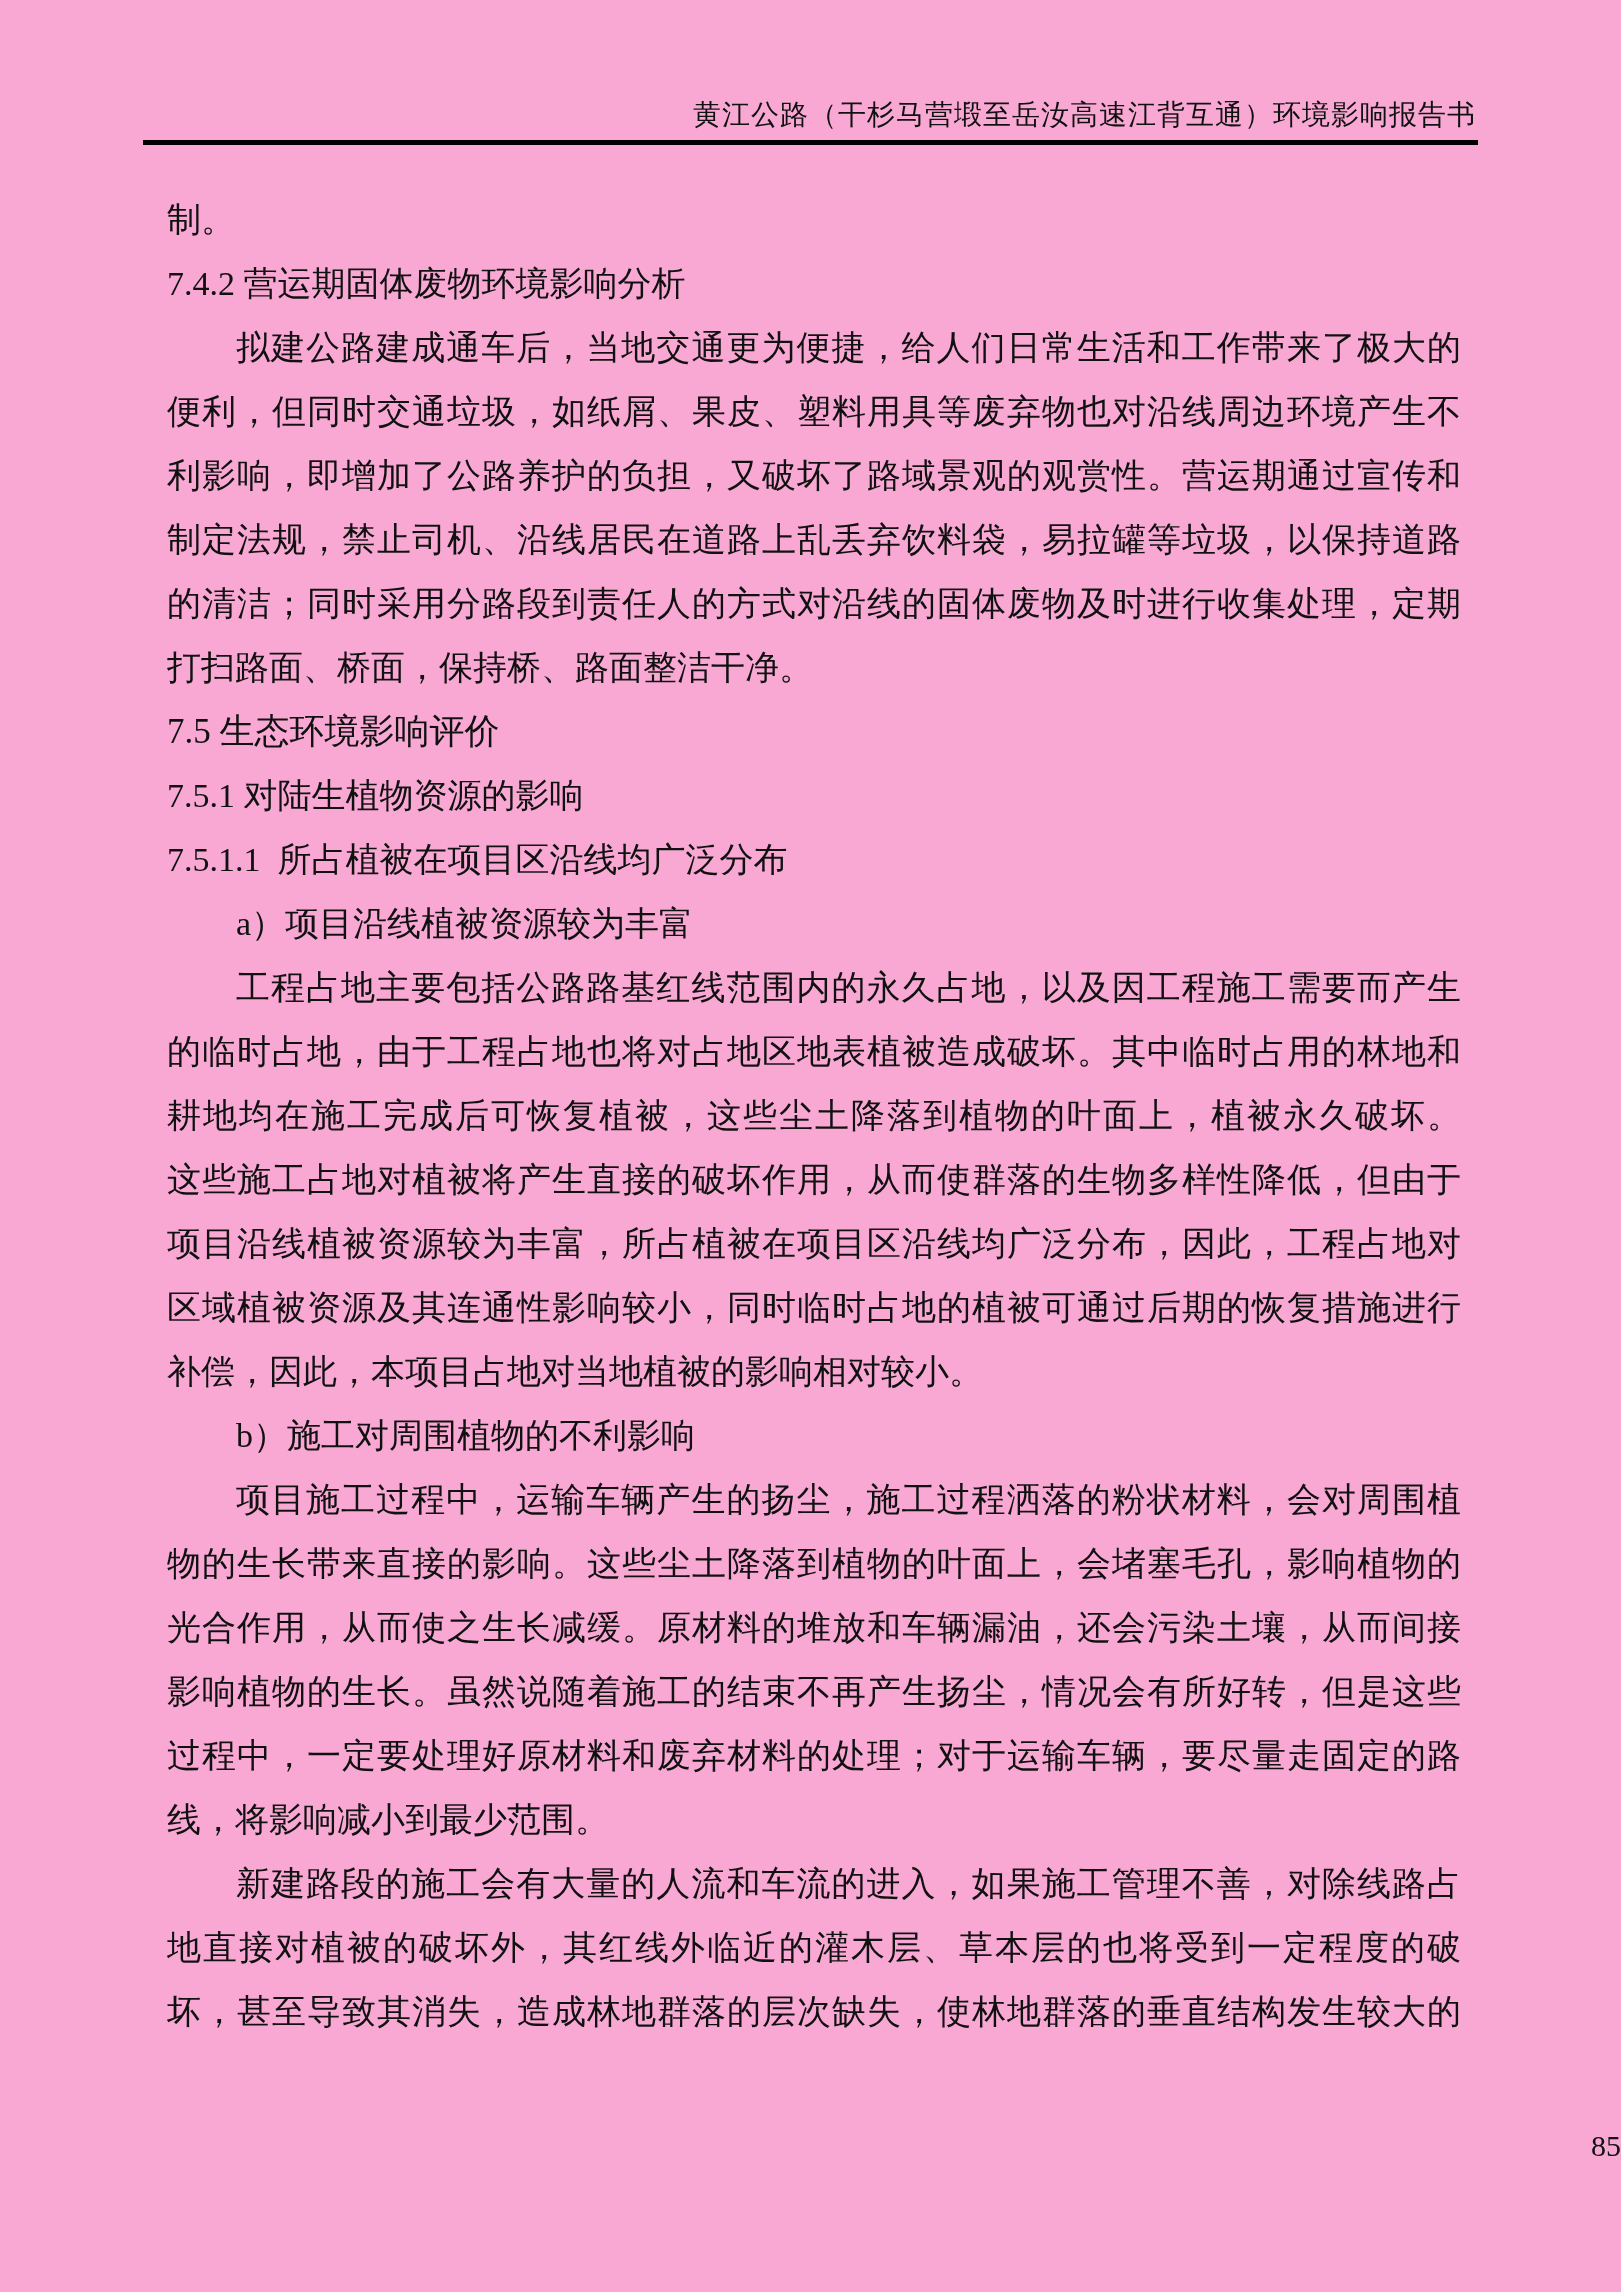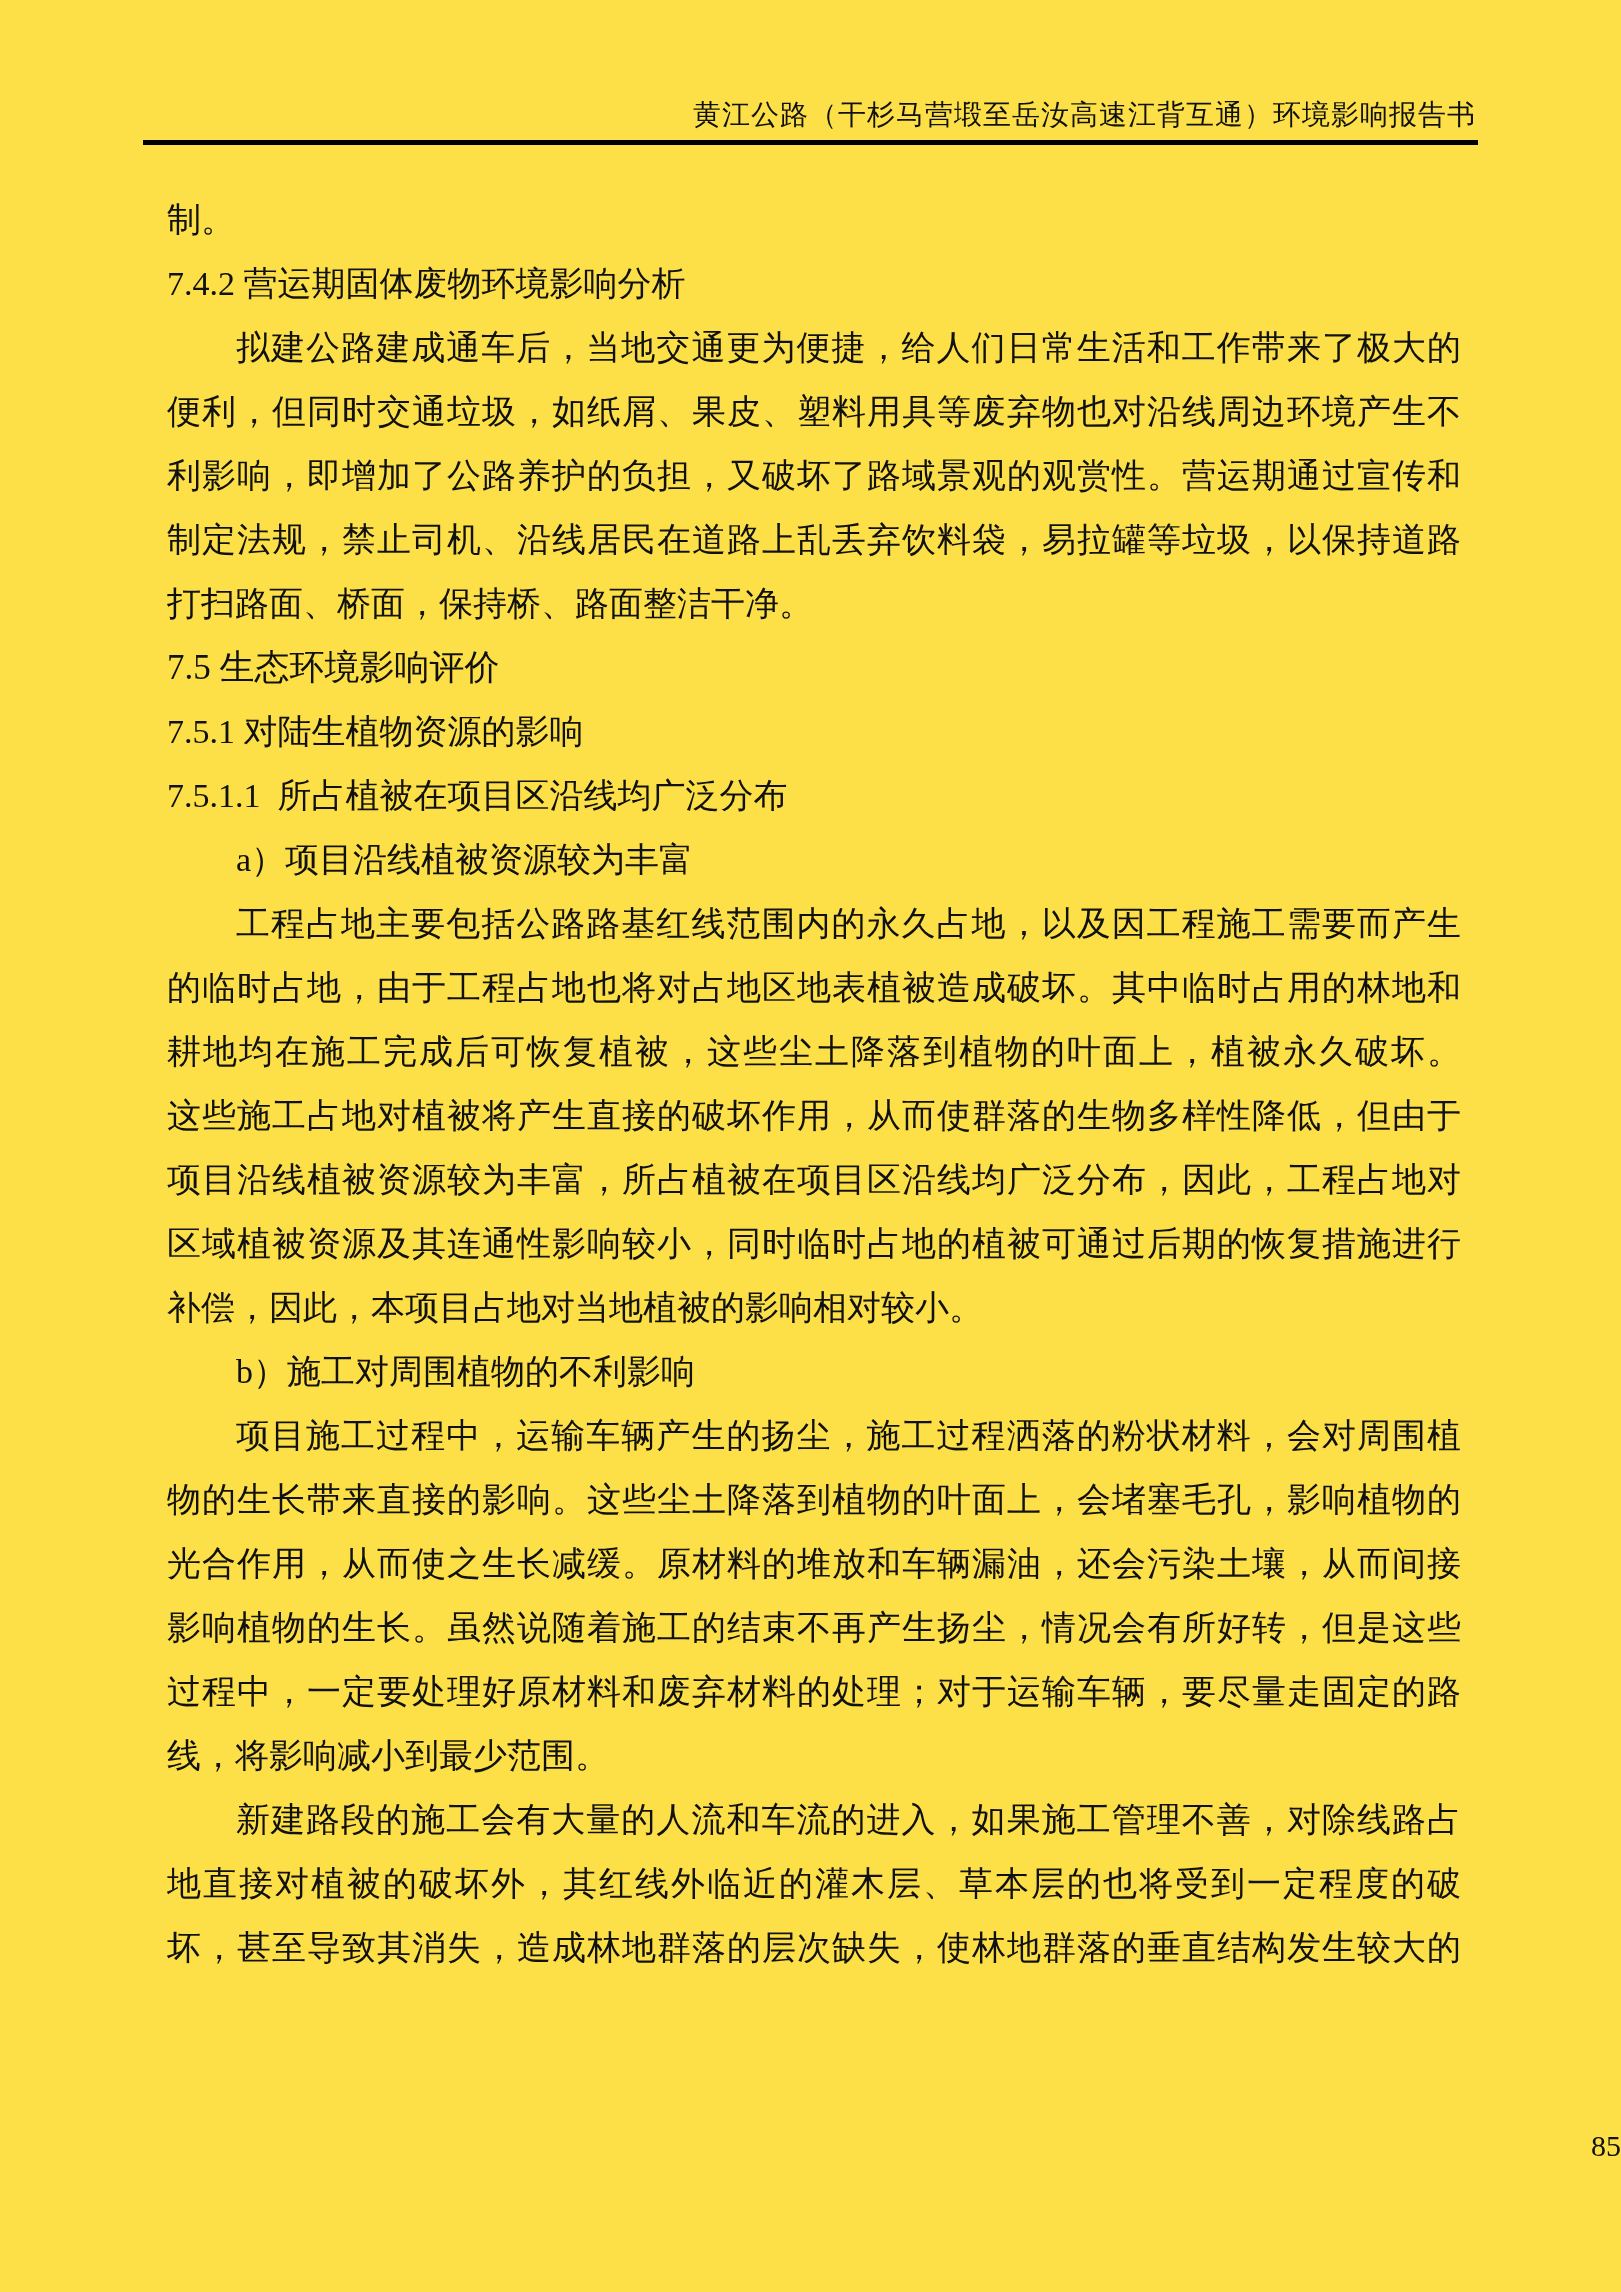--- a/index.html
+++ b/index.html
@@ -5,21 +5,21 @@
   html, body {
     margin: 0;
     padding: 0;
     background: #777;
   }
   .page {
     position: relative;
     width: 1621px;
     height: 2293px;
     margin: 0 auto;
-    background: #fde047;
+    background: #f9a8d4;
     font-family: "Liberation Serif", "DejaVu Serif", serif;
     color: #111;
     overflow: hidden;
   }
   .running-header {
     position: absolute;
     top: 96px;
     left: 143px;
     right: 145px;
     text-align: right;
@@ -79,20 +79,21 @@
   <div class="running-header">黄江公路（干杉马营塅至岳汝高速江背互通）环境影响报告书</div>
   <div class="header-rule"></div>
 
   <div class="doc-body">
     <div class="ln">制。</div>
     <div class="ln head">7.4.2 营运期固体废物环境影响分析</div>
     <div class="ln indent full">拟建公路建成通车后，当地交通更为便捷，给人们日常生活和工作带来了极大的</div>
     <div class="ln full">便利，但同时交通垃圾，如纸屑、果皮、塑料用具等废弃物也对沿线周边环境产生不</div>
     <div class="ln full">利影响，即增加了公路养护的负担，又破坏了路域景观的观赏性。营运期通过宣传和</div>
     <div class="ln full">制定法规，禁止司机、沿线居民在道路上乱丢弃饮料袋，易拉罐等垃圾，以保持道路</div>
+    <div class="ln full">的清洁；同时采用分路段到责任人的方式对沿线的固体废物及时进行收集处理，定期</div>
     <div class="ln">打扫路面、桥面，保持桥、路面整洁干净。</div>
     <div class="ln head bold">7.5 生态环境影响评价</div>
     <div class="ln head">7.5.1 对陆生植物资源的影响</div>
     <div class="ln head">7.5.1.1  所占植被在项目区沿线均广泛分布</div>
     <div class="ln indent">a）项目沿线植被资源较为丰富</div>
     <div class="ln indent full">工程占地主要包括公路路基红线范围内的永久占地，以及因工程施工需要而产生</div>
     <div class="ln full">的临时占地，由于工程占地也将对占地区地表植被造成破坏。其中临时占用的林地和</div>
     <div class="ln full">耕地均在施工完成后可恢复植被，这些尘土降落到植物的叶面上，植被永久破坏。</div>
     <div class="ln full">这些施工占地对植被将产生直接的破坏作用，从而使群落的生物多样性降低，但由于</div>
     <div class="ln full">项目沿线植被资源较为丰富，所占植被在项目区沿线均广泛分布，因此，工程占地对</div>

